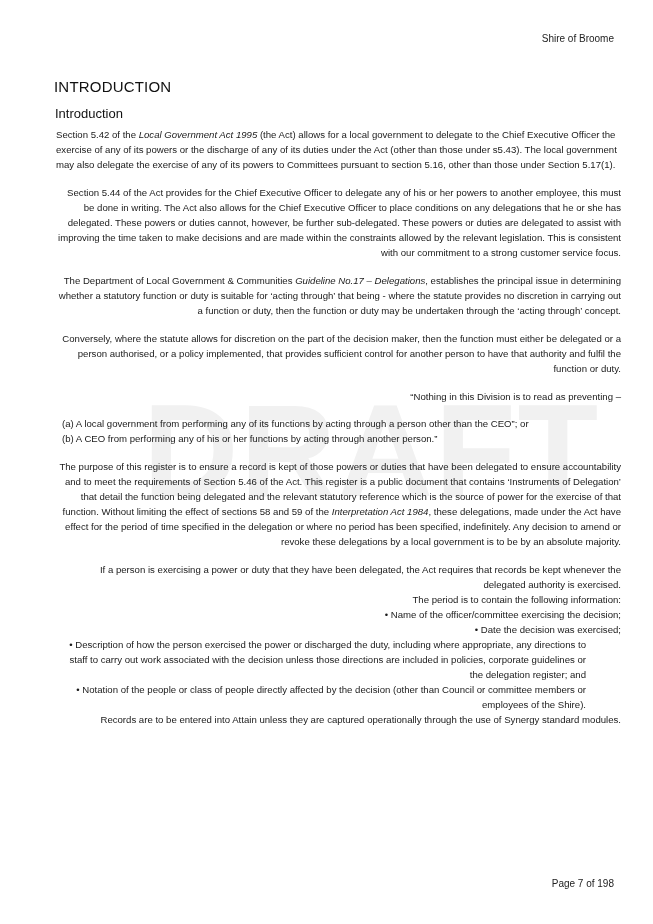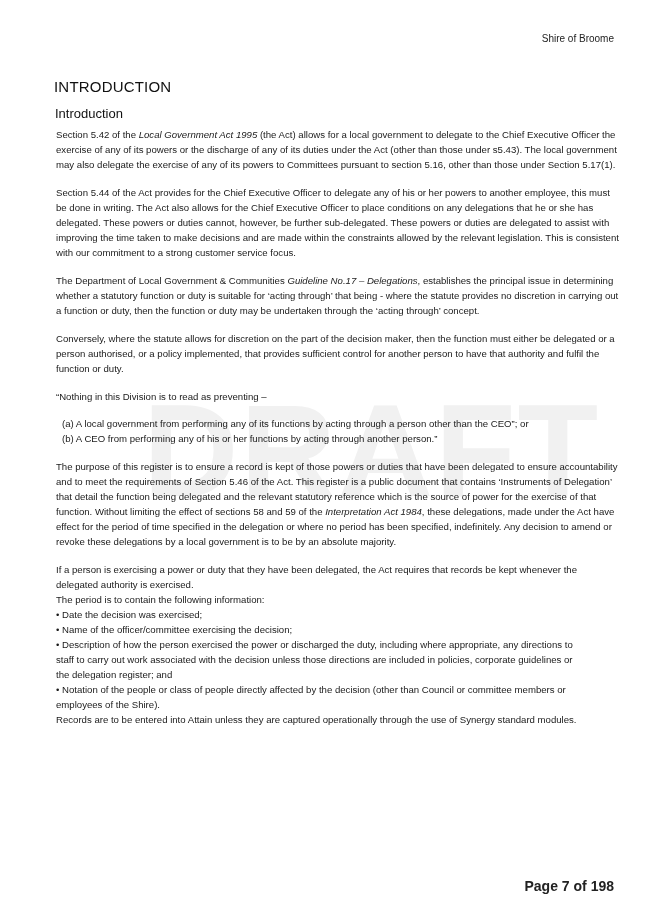--- a/index.html
+++ b/index.html
@@ -61,35 +61,34 @@
       color: #111;
     }
     .body-text {
       font-size: 9.6px;
       line-height: 15px;
       color: #1a1a1a;
     }
     p {
       margin: 0;
     }
-    .para { margin-top: 13px; }
+    .para { margin-top: 13px; text-align: right; }
     .first-para { margin-top: 6px; }
     .list {
       margin: 12px 0 0 6px;
     }
     .bullet::before {
       content: "\2022\00a0";
     }
     .footer-page {
       position: absolute;
       right: 46px;
       top: 878px;
-      font-size: 14px;
+      font-size: 10px;
       color: #222;
-      font-weight: bold;
     }
   </style>
 </head>
 <body>
 
 <div class="page">
 
   <div class="header-org">Shire of Broome</div>
 
   <div class="watermark">DRAFT</div>
@@ -114,22 +113,22 @@
       <div class="list">
         <p>(a) A local government from performing any of its functions by acting through a person other than the CEO”; or</p>
         <p>(b) A CEO from performing any of his or her functions by acting through another person.”</p>
       </div>
 
       <p class="para"><span>The purpose of this register is to ensure a record is kept of those powers or duties that have been delegated to ensure accountability and to meet the requirements of Section 5.46 of the Act. This register is a public document that contains ‘Instruments of Delegation’ that detail the function being delegated and the relevant statutory reference which is the source of power for the exercise of that function. Without limiting the effect of sections 58 and 59 of the </span><em>Interpretation Act 1984</em><span>, these delegations, made under the Act have effect for the period of time specified in the delegation or where no period has been specified, indefinitely. Any decision to amend or revoke these delegations by a local government is to be by an absolute majority.</span></p>
 
       <div class="para">
         <p>If a person is exercising a power or duty that they have been delegated, the Act requires that records be kept whenever the delegated authority is exercised.</p>
         <p>The period is to contain the following information:</p>
+        <p class="bullet">Name of the officer/committee exercising the decision;</p>
         <p class="bullet">Date the decision was exercised;</p>
-        <p class="bullet">Name of the officer/committee exercising the decision;</p>
         <p class="bullet" style="width:530px;">Description of how the person exercised the power or discharged the duty, including where appropriate, any directions to staff to carry out work associated with the decision unless those directions are included in policies, corporate guidelines or the delegation register; and</p>
         <p class="bullet" style="width:530px;">Notation of the people or class of people directly affected by the decision (other than Council or committee members or employees of the Shire).</p>
         <p>Records are to be entered into Attain unless they are captured operationally through the use of Synergy standard modules.</p>
       </div>
 
     </div>
   </div>
 
   <div class="footer-page">Page 7 of 198</div>
 </div>

